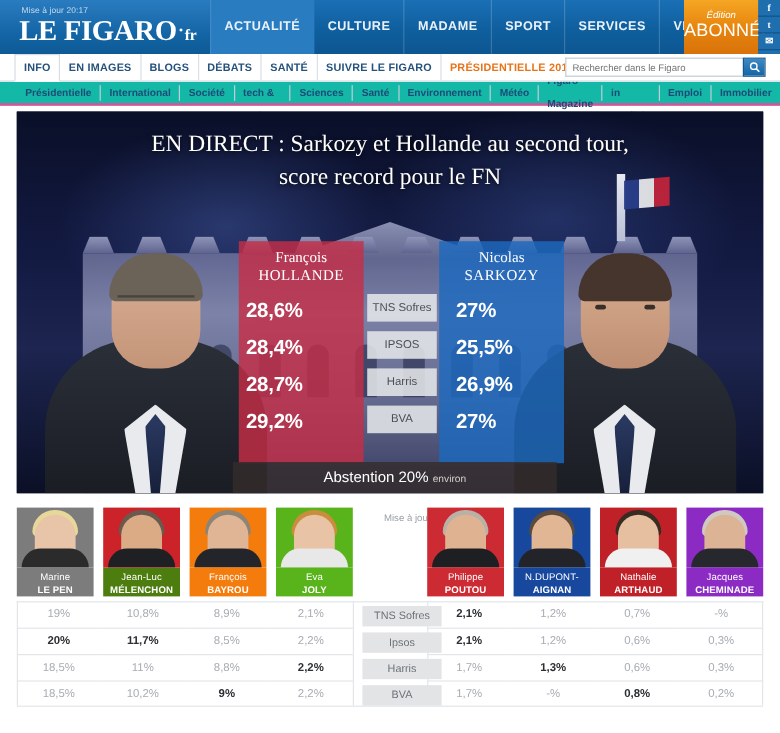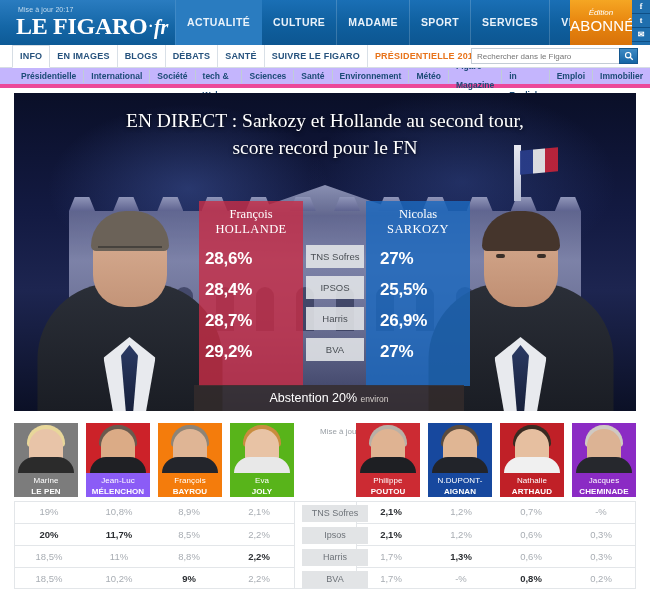--- a/index.html
+++ b/index.html
@@ -25,21 +25,21 @@
     position: absolute; left: 18px; top: 6px;
     font-size: 7px; color: #c6ddef; letter-spacing: .1px;
   }
   .logo {
     position: absolute; left: 16px; top: 14px;
     font-family: "Liberation Serif", serif;
     font-weight: bold; font-size: 24px; color: #ffffff;
     letter-spacing: -0.3px; line-height: 1;
   }
   .logo .dot { font-size: 15px; vertical-align: 3px; padding: 0 1px; }
-  .logo .fr { font-style: italic; font-size: 20px; }
+  .logo .fr { font-size: 13px; }
 
   .navmain {
     position: absolute; left: 175px; top: 0; height: 45px;
     display: flex; align-items: center;
   }
   .navmain a {
     color: #e9f2fa; text-decoration: none; font-size: 10.5px;
     font-weight: bold; letter-spacing: .4px; padding: 0 11px;
     line-height: 45px; height: 45px; display: block;
     border-right: 1px solid rgba(255,255,255,.18);
@@ -94,22 +94,22 @@
   }
   .searchbtn {
     width: 19px; height: 16px;
     background: linear-gradient(to bottom,#3d8ac4,#1565a5);
     border: 1px solid #14578f; color: #fff; font-size: 9px;
     display: flex; align-items: center; justify-content: center; cursor: pointer;
   }
 
   
   .nav3 {
-    height: 20px; background: #c4b5fd;
-    border-bottom: 4px solid #ec4899;
+    height: 20px; background: #14b8a6;
+    border-bottom: 2px solid #ec4899;
     display: flex; align-items: center; padding-left: 14px;
   }
   .nav3 .item3 {
     font-size: 8.5px; color: #1c4b76; font-weight: bold;
     padding: 0 7px; line-height: 19px; height: 13px;
     border-right: 1px solid #c0ccd8; display:flex; align-items:center;
   }
   .nav3 .item3.last { border-right: none; }
 
   
@@ -482,21 +482,21 @@
             <div class="n1">Marine</div>
             <div>LE PEN</div>
           </div>
         </div>
         <div class="cand">
           <div class="photo" style="background:#cc2229">
             <div class="hair" style="background:#6a5a4e"></div>
               <div class="face" style="background:#dbab86"></div>
               <div class="sh" style="background:#1f2024"></div>
           </div>
-          <div class="plate" style="background:#8b5cf6">
+          <div class="plate" style="background:#4d7c0f">
             <div class="n1">Jean-Luc</div>
             <div>MÉLENCHON</div>
           </div>
         </div>
         <div class="cand">
           <div class="photo" style="background:#f47c0c">
             <div class="hair" style="background:#8e8476"></div>
               <div class="face" style="background:#dfb595"></div>
               <div class="sh" style="background:#23252b"></div>
           </div>

